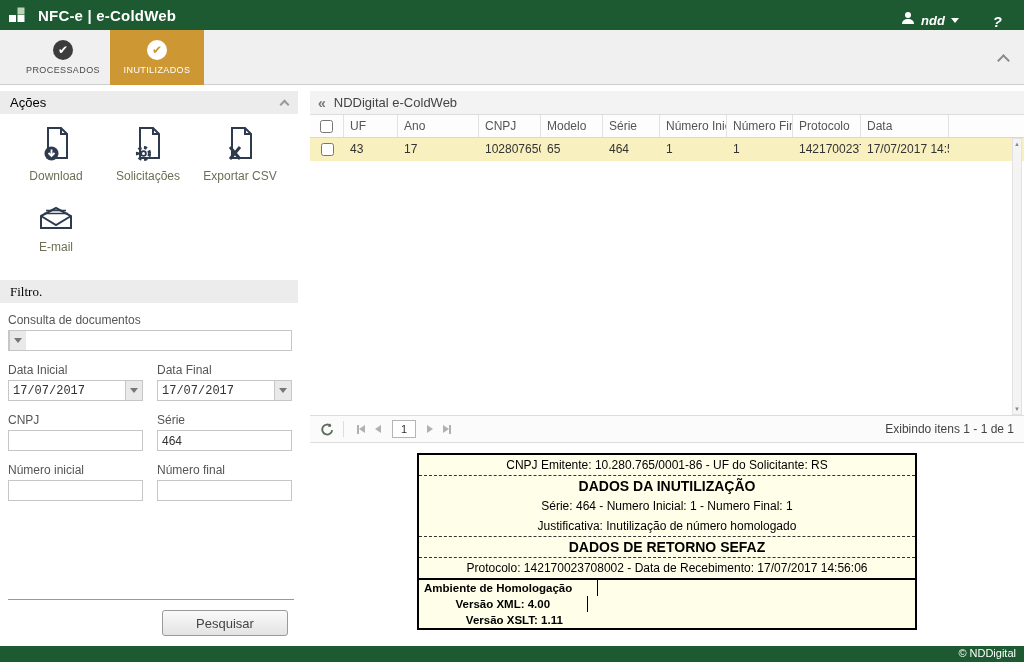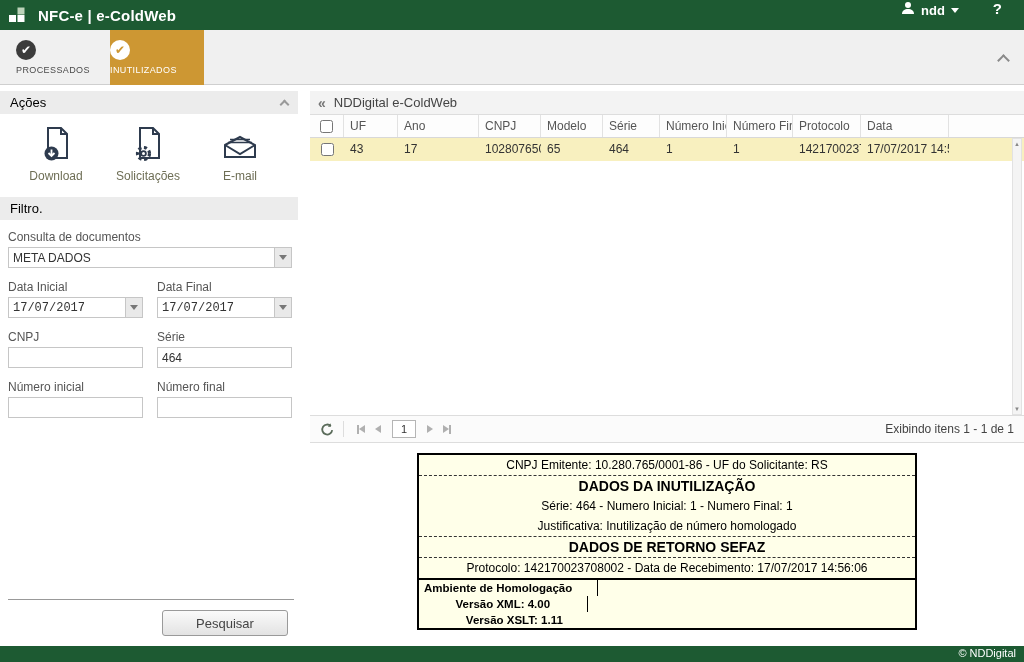--- a/index.html
+++ b/index.html
@@ -4,47 +4,47 @@
 <style>
   * { box-sizing: border-box; margin: 0; padding: 0; }
   html,body { width:1024px; height:662px; }
   body { font-family:"Liberation Sans", sans-serif; background:#fff; overflow:hidden; }
   .app { position:relative; width:1024px; height:662px; overflow:hidden; background:#fff; }
 
   
   .topbar { position:absolute; top:0; left:0; right:0; height:30px; background:#1d5a32; display:flex; align-items:center; color:#fff; }
   .logo { margin-left:8px; width:20px; height:20px; display:flex; align-items:center; }
   .app-title { margin-left:10px; font-size:15px; font-weight:bold; letter-spacing:.2px; }
-  .topbar-right { position:absolute; right:0; top:0; height:30px; display:flex; align-items:flex-start; }
+  .topbar-right { position:absolute; right:0; top:0; height:30px; display:flex; align-items:flex-end;font-style:italic; }
   .user-menu { display:flex; align-items:center; cursor:pointer; margin-right:34px; }
   .user-name { font-size:13px; font-weight:bold; margin:0 6px 0 5px; }
   .caret-down { width:0; height:0; border-left:4px solid transparent; border-right:4px solid transparent; border-top:5px solid #fff; }
   .help { font-size:15px; font-weight:bold; margin-right:22px; cursor:pointer; }
 
   
   .toolbar { position:absolute; top:30px; left:0; right:0; height:55px; background:#f0f0f0; border-bottom:1px solid #cfcfcf; display:flex; }
   .tabs { display:flex; margin-left:16px; }
-  .tab { width:94px; height:55px; display:flex; flex-direction:column; align-items:flex-start; justify-content:center; cursor:pointer; }
+  .tab { width:94px; height:55px; display:flex; flex-direction:column; align-items:center; justify-content:center; cursor:pointer; }
   .tab.active { background:#cd9733; }
   .tab-icon { width:20px; height:20px; border-radius:50%; background:#3c3c3c; color:#fff; font-size:12px; line-height:20px; text-align:center; }
   .tab-icon::before { content:"\2714"; }
   .tab.active .tab-icon { background:#fff; color:#cd9733; }
   .tab-label { font-size:9px; letter-spacing:.4px; color:#4a4a4a; margin-top:5px; }
   .tab.active .tab-label { color:#fff; }
   .chev-up { position:absolute; right:16px; top:26px; width:9px; height:9px; border-left:2px solid #8a8a8a; border-top:2px solid #8a8a8a; transform:rotate(45deg); cursor:pointer; }
 
   
   .sidebar { position:absolute; top:86px; left:0; width:298px; bottom:16px; background:#fff; }
   .section-header { height:23px; background:#ececec; display:flex; align-items:center; justify-content:space-between; padding:0 10px; font-size:13px; color:#000000; margin-top:5px; }
   .sec-chev { width:7px; height:7px; border-left:2px solid #999; border-top:2px solid #999; transform:rotate(45deg); margin-top:3px; cursor:pointer; }
   .actions-grid { padding:12px 8px 6px 10px; display:grid; grid-template-columns:92px 92px 92px; row-gap:14px; }
   .action-item { display:flex; flex-direction:column; align-items:center; cursor:pointer; }
   .action-item svg { display:block; }
   .action-label { font-size:12px; color:#6e6e55; margin-top:5px; white-space:nowrap; }
-  .filter-header { margin-top:8px; }
+  .filter-header { margin-top:20px;font-family:Liberation Serif, serif; }
   .filter-form { padding:10px 8px 0 8px; position:relative; }
   .fld-label { font-size:12px; color:#555; margin-bottom:3px; display:block; }
   .field { display:flex; border:1px solid #c6c6c6; height:21px; background:#fff; }
   .field input { flex:1; border:none; outline:none; font-family:Liberation Mono, monospace; font-size:12px; padding:0 4px; color:#333; min-width:0; background:transparent; }
   .dd-btn { width:17px; background:#e9e9e9; border-left:1px solid #c6c6c6; display:flex; align-items:center; justify-content:center; cursor:pointer; }
   .dd-btn::after { content:""; width:0; height:0; border-left:4px solid transparent; border-right:4px solid transparent; border-top:5px solid #777; }
   .select-box { width:284px; margin-bottom:12px; cursor:pointer; }
   .select-box .sel-text { flex:1; font-size:12px; padding:3px 4px; color:#333; white-space:nowrap; overflow:hidden; }
   .two-col { display:flex; gap:14px; margin-bottom:12px; }
   .col-a { width:135px; }
@@ -171,37 +171,46 @@
             <path d="M24 2 v6 h6" fill="none" stroke="#2e3b4e" stroke-width="2"></path>
             <circle cx="14.5" cy="27.5" r="6" fill="none" stroke="#2e3b4e" stroke-width="3.2" stroke-dasharray="3 2.6"></circle>
             <circle cx="14.5" cy="27.5" r="2.4" fill="none" stroke="#2e3b4e" stroke-width="1.8"></circle>
           </svg>
         </span>
         <span class="action-label">Solicitações</span>
       </div>
       <div class="action-item">
         <span>
           <svg width="38" height="38" viewBox="0 0 38 38">
+            <path d="M11 2 h13 l6 6 v24 H11 z" fill="#fff" stroke="#2e3b4e" stroke-width="2"></path>
+            <path d="M24 2 v6 h6" fill="none" stroke="#2e3b4e" stroke-width="2"></path>
+            <path d="M9 21 l10 12 M19 21 L9 33" stroke="#2e3b4e" stroke-width="3" fill="none"></path>
+          </svg>
+        </span>
+        <span class="action-label">Exportar CSV</span>
+      </div>
+      <div class="action-item">
+        <span>
+          <svg width="38" height="38" viewBox="0 0 38 38">
             <path d="M4 19 l15-8 15 8 v12 H4 z" fill="#fff" stroke="#2e3b4e" stroke-width="2"></path>
             <path d="M4 19 l15 9 15-9" fill="none" stroke="#2e3b4e" stroke-width="2"></path>
             <path d="M7 16.5 h24 M9 13.5 h20" stroke="#2e3b4e" stroke-width="1.6"></path>
           </svg>
         </span>
         <span class="action-label">E-mail</span>
       </div>
     </div>
 
     <div class="section-header filter-header">
       <span>Filtro.</span>
     </div>
 
     <div class="filter-form">
       <span class="fld-label">Consulta de documentos</span>
       <div class="field select-box">
-        <span class="sel-text">META DADOS</span>
         <span class="dd-btn"></span>
       </div>
 
       <div class="two-col">
         <div class="col-a">
           <span class="fld-label">Data Inicial</span>
           <div class="field">
             <input type="text" value="17/07/2017" style="">
             <span class="dd-btn"></span>
           </div>

